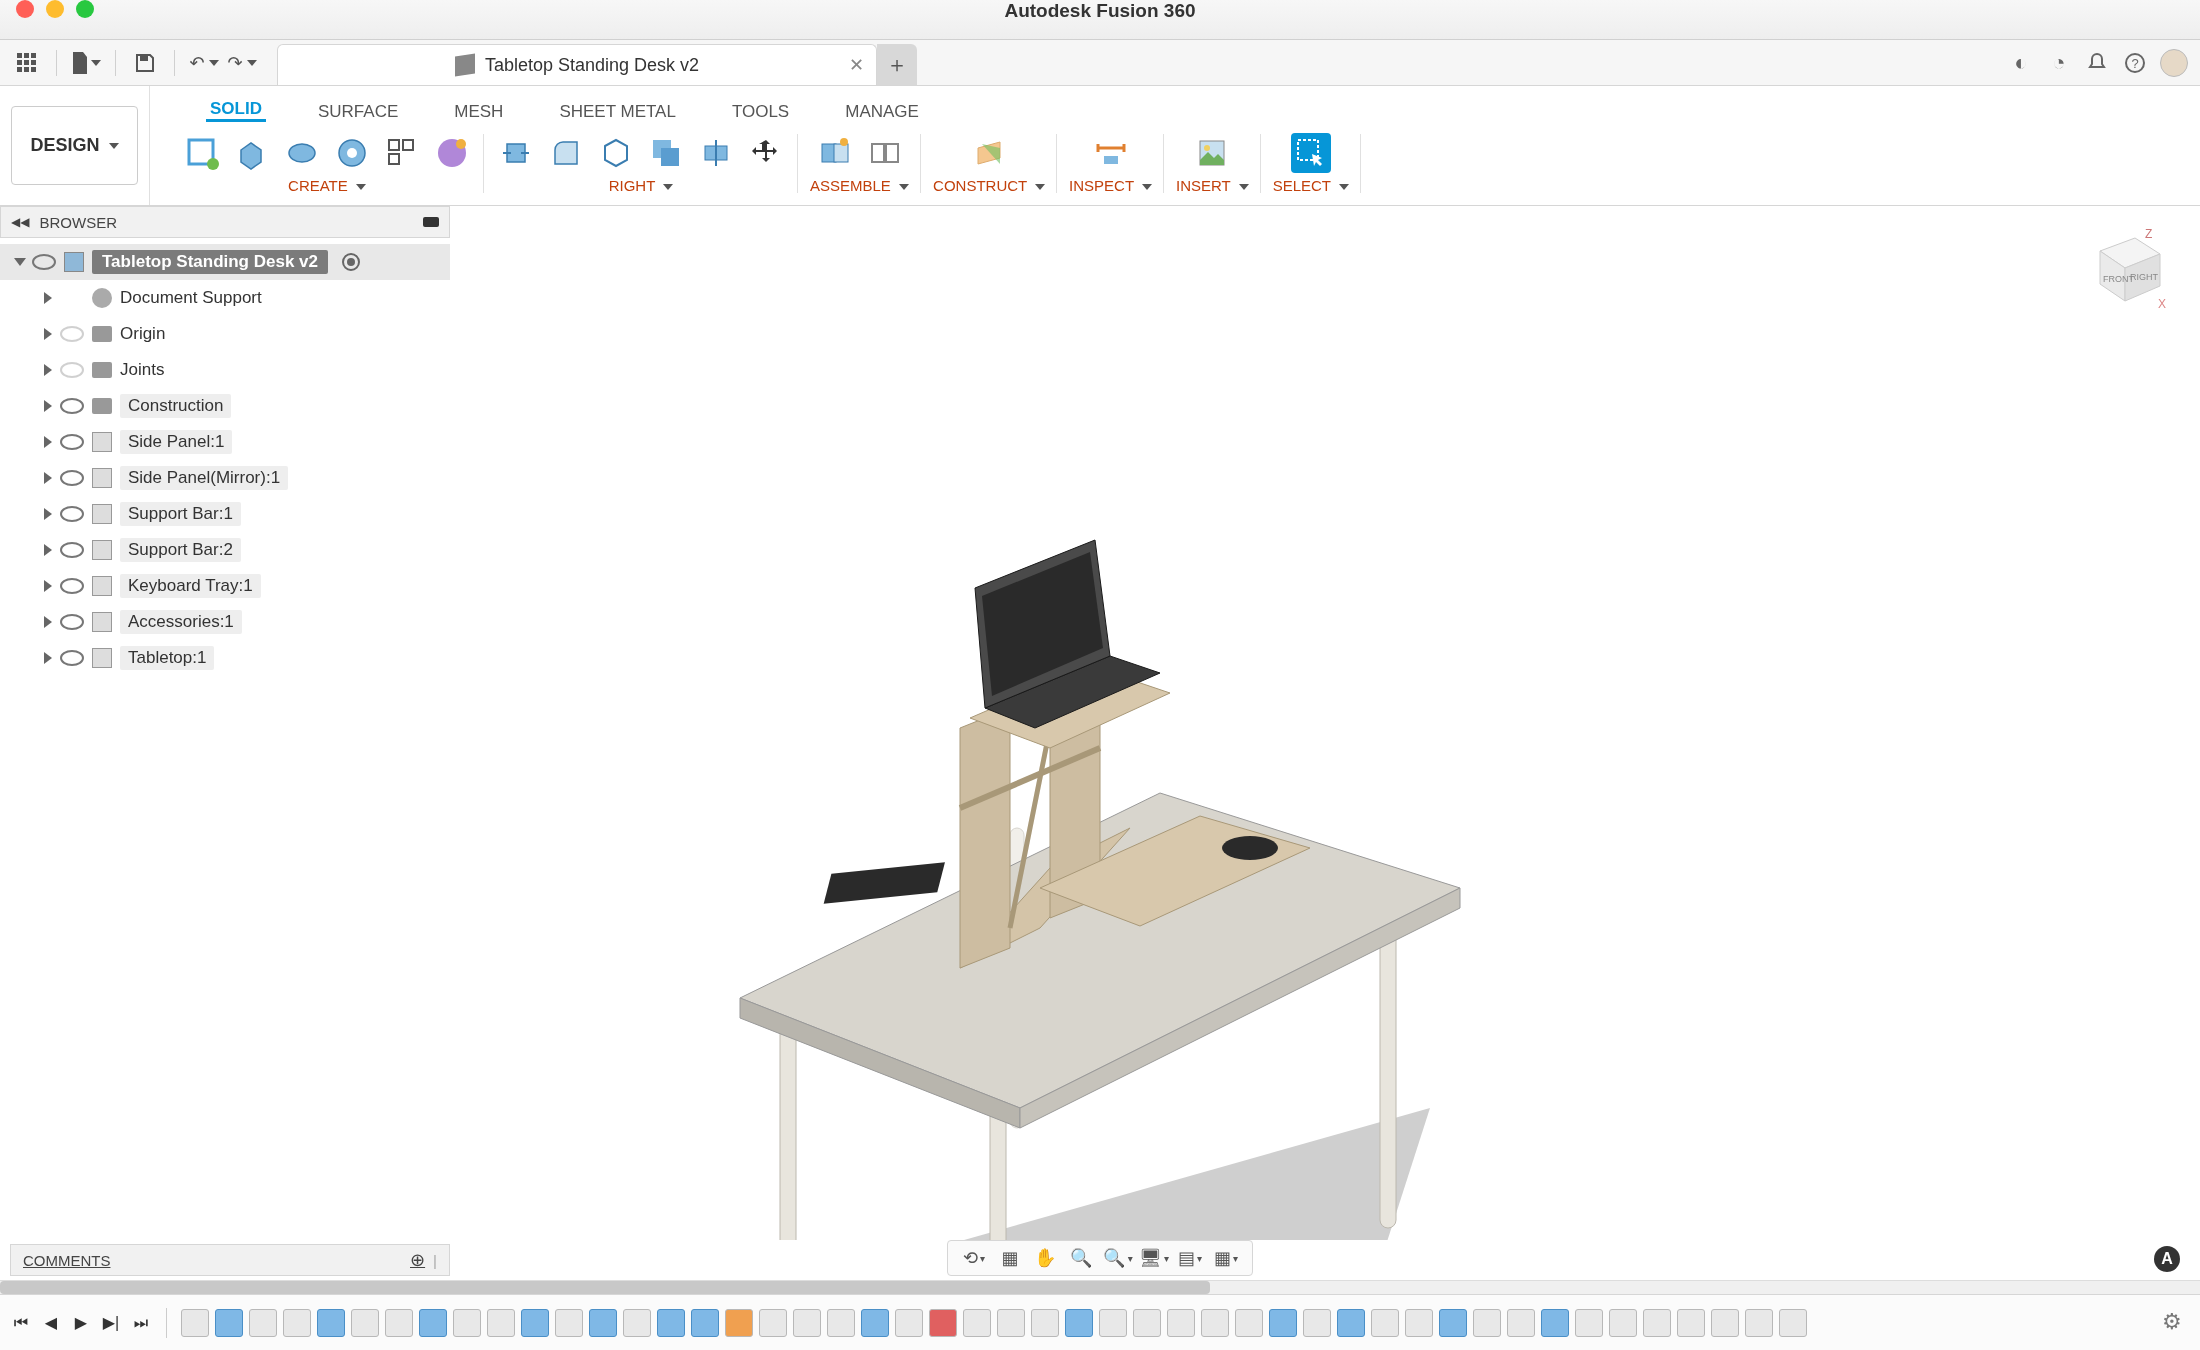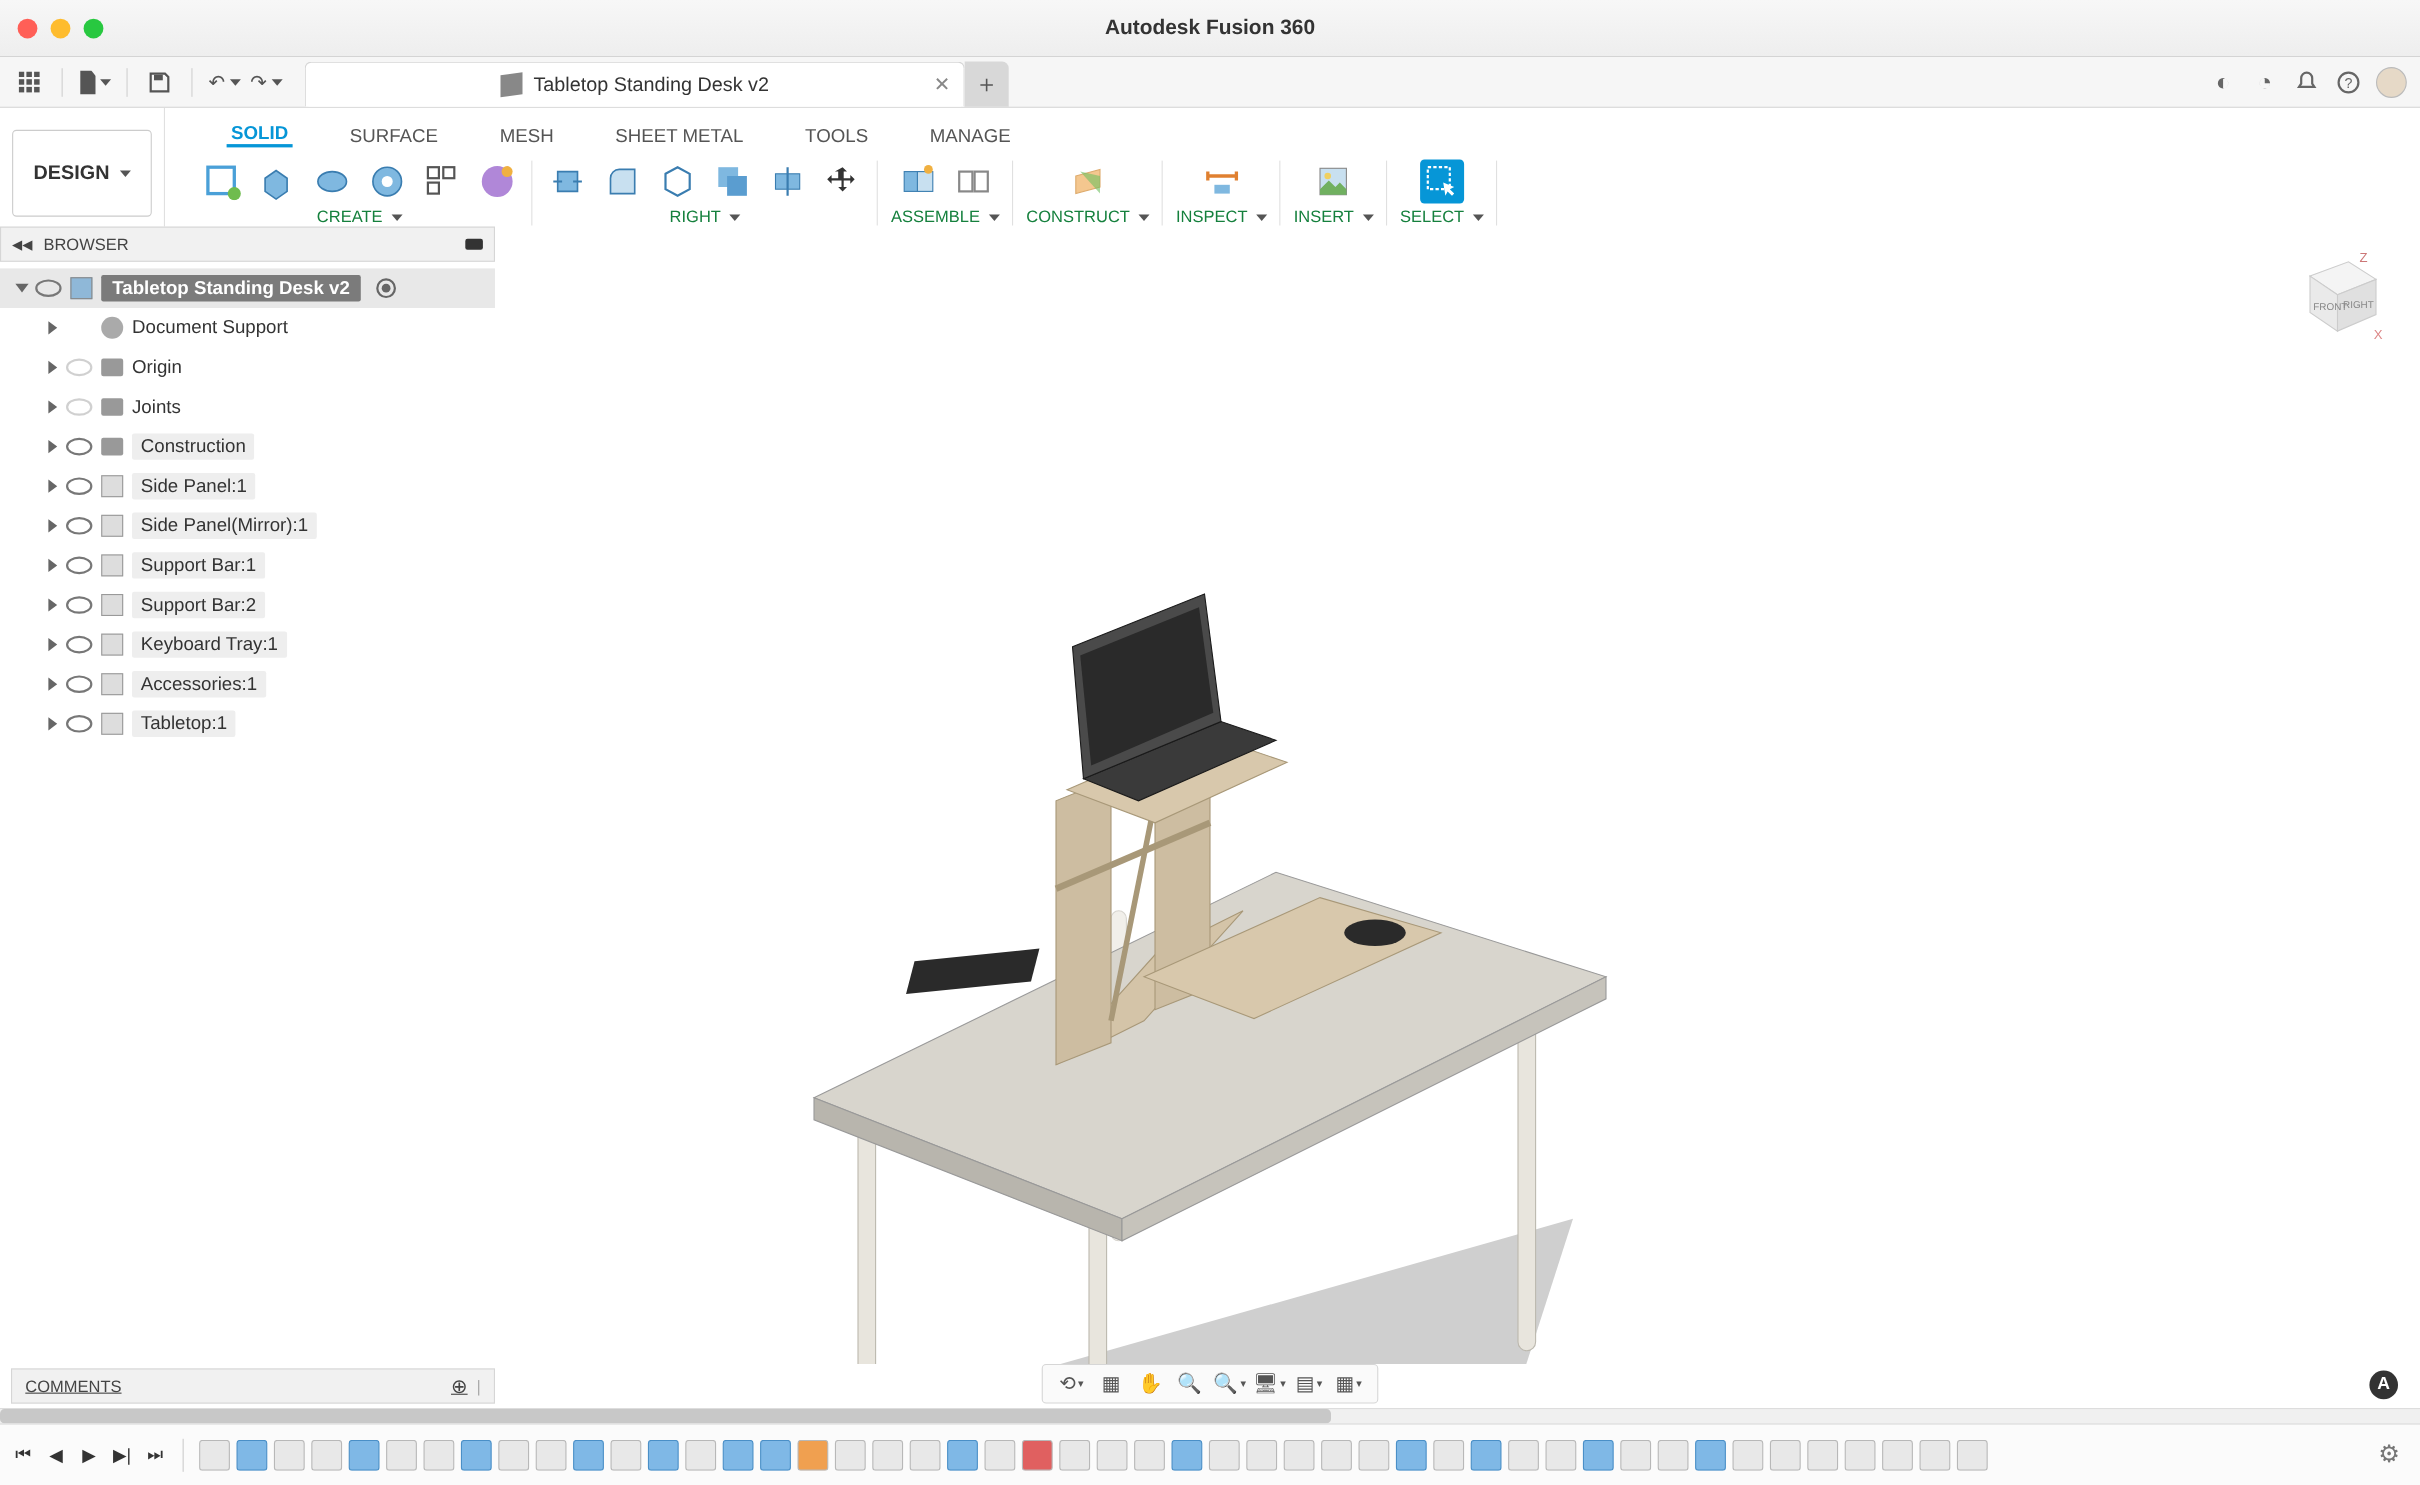--- a/index.html
+++ b/index.html
@@ -1,19 +1,19 @@
 <!DOCTYPE html>
 <html><head>
 <meta charset="utf-8">
 <style>
 * { margin:0; padding:0; box-sizing:border-box; font-family: -apple-system, "Helvetica Neue", Arial, sans-serif; user-select:none; }
 body { background:#fff; width:2200px; height:1350px; overflow:hidden; position:relative; }
 
 
-.titlebar { height:52px; background:linear-gradient(#f7f7f7,#eeeeee); border-bottom:1px solid #d0d0d0; display:flex; align-items:center; position:relative; }
+.titlebar { height:40px; background:linear-gradient(#f7f7f7,#eeeeee); border-bottom:1px solid #d0d0d0; display:flex; align-items:flex-start; position:relative; }
 .traffic { display:flex; gap:12px; margin-left:16px; }
 .tl { width:18px; height:18px; border-radius:50%; }
 .tl.r{background:#ff5f57;} .tl.y{background:#febc2e;} .tl.g{background:#28c840;}
 .titlebar .title { position:absolute; left:0; right:0; text-align:center; font-size:19px; font-weight:600; color:#333; pointer-events:none; }
 
 
 .qat { height:46px; background:#f6f6f6; border-bottom:1px solid #d6d6d6; display:flex; align-items:center; position:relative; }
 .qat-left { display:flex; align-items:center; gap:8px; margin-left:12px; }
 .qat-btn { width:30px; height:30px; display:flex; align-items:center; justify-content:center; color:#555; font-size:18px; border-radius:3px; }
 .qat-sep { width:1px; height:26px; background:#d0d0d0; margin:0 6px; }
@@ -33,21 +33,21 @@
 .ribbon-main{flex:1;display:flex;flex-direction:column;}
 .ribbon-tabs{height:36px;display:flex;gap:48px;padding-left:56px;align-items:flex-end;font-size:17px;color:#555;}
 .rtab{padding:0 4px;cursor:pointer;}
 .rtab.active{color:#0696d7;border-bottom:3px solid #0696d7;font-weight:600;}
 .ribbon-tools{flex:1;display:flex;align-items:center;padding-left:20px;}
 .tool-group{height:100%;display:flex;flex-direction:column;align-items:center;justify-content:center;padding:0 12px;position:relative;}
 .tool-group::after{content:"";position:absolute;right:0;top:15%;height:70%;width:1px;background:#e0e0e0;}
 .tool-row{display:flex;gap:10px;align-items:center;}
 .tool-ic{width:40px;height:40px;border-radius:4px;display:flex;align-items:center;justify-content:center;}
 .tool-ic svg,.tool-ic .shp{width:34px;height:34px;}
-.group-label{font-size:15px;color:#15803d;margin-top:4px;}
+.group-label{font-size:15px;color:#c2410c;margin-top:4px;}
 
 
 .browser{position:absolute;left:0;top:206px;width:450px;background:transparent;}
 .browser-head{height:32px;background:#f1f1f1;border:1px solid #d6d6d6;display:flex;align-items:center;padding:0 10px;font-size:15px;color:#444;gap:10px;}
 .browser-head .coll{margin-left:auto;width:16px;height:10px;background:#333;border-radius:2px;}
 .tree{padding:6px 0;}
 .tree-row{height:36px;display:flex;align-items:center;gap:8px;padding-left:16px;font-size:17px;color:#333;}
 .tree-row.root{background:#e8e8e8;}
 .tree-row.root .label{background:#7b7b7b;color:#fff;padding:2px 10px;border-radius:2px;font-weight:600;}
 .tree-row .tri{width:0;height:0;border-top:6px solid transparent;border-bottom:6px solid transparent;border-left:8px solid #666;}

